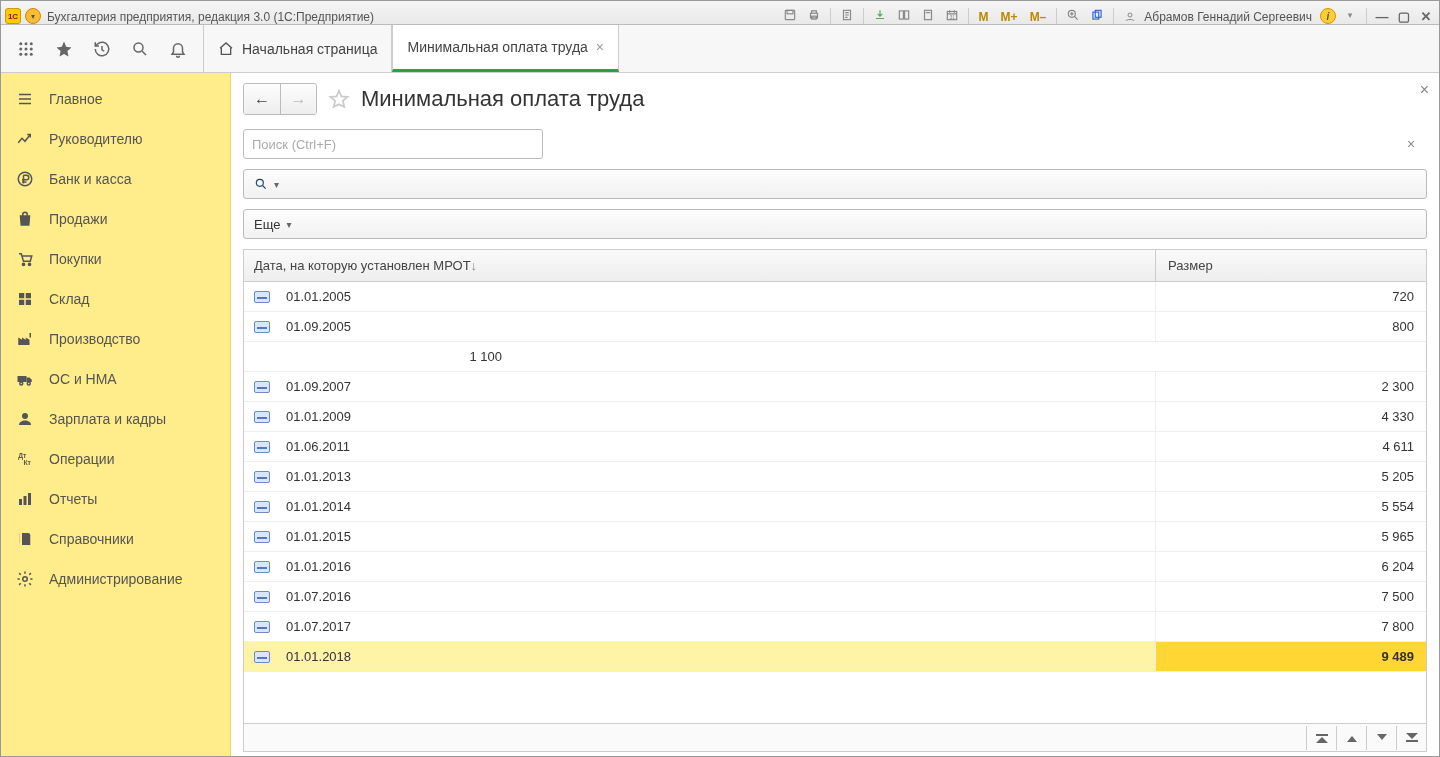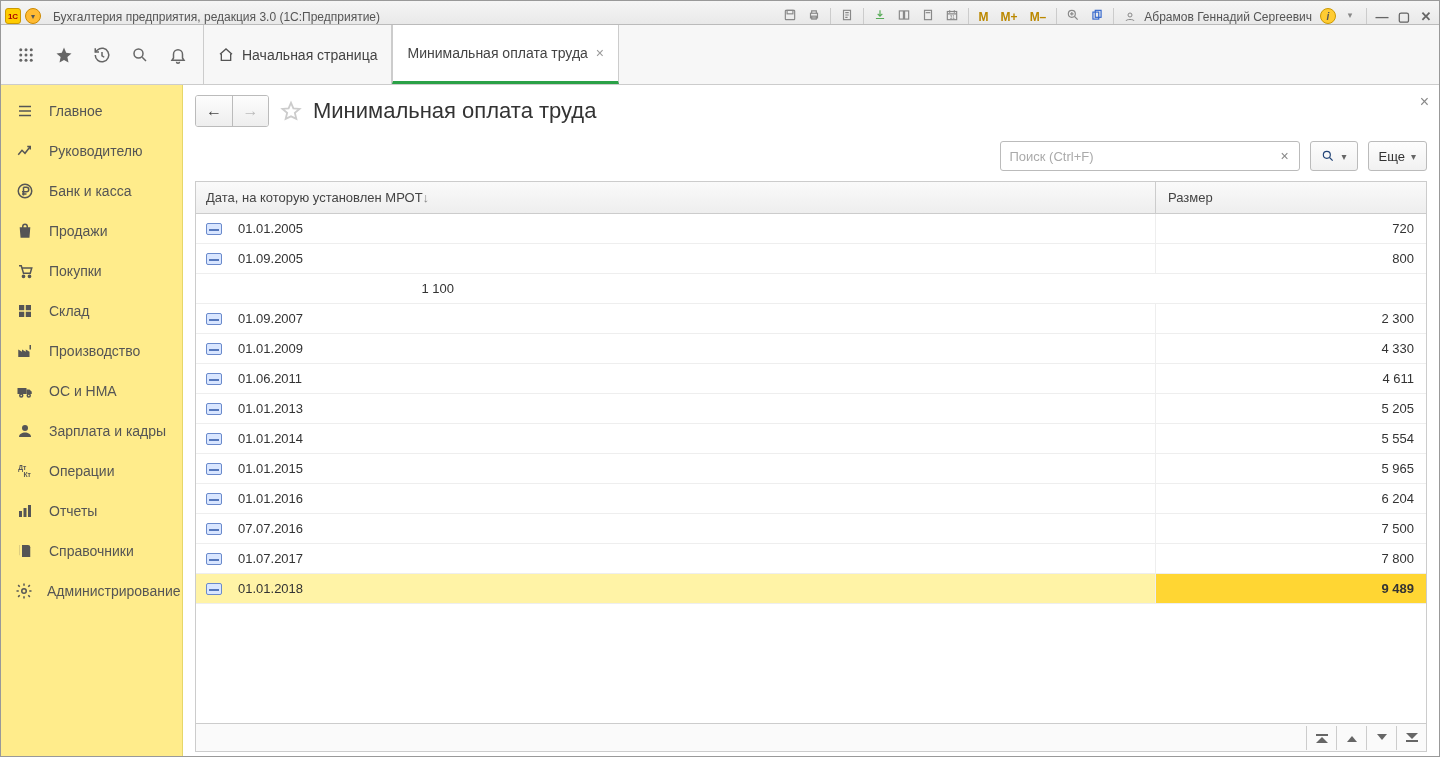--- a/index.html
+++ b/index.html
@@ -2,54 +2,54 @@
 <html><head>
 <meta charset="utf-8">
 <style>
   * { box-sizing: border-box; }
   html, body { margin:0; padding:0; height:100%; font-family: Arial, sans-serif; font-size:13px; color:#333; background:#fff; }
   .app { width:1440px; height:757px; display:flex; flex-direction:column; border:1px solid #999; background:#e9e9e9; }
   
   .titlebar { height:24px; background:linear-gradient(#f5f5f5,#e9e9e9); border-bottom:1px solid #bbb; display:flex; align-items:flex-end; padding:0 4px; gap:4px; font-size:12px; color:#555; }
   .titlebar .logo { width:16px; height:16px; background:#ffcc00; border-radius:3px; border:1px solid #cc9900; display:flex; align-items:center; justify-content:center; font-size:8px; font-weight:bold; color:#a00; }
   .titlebar .drop { width:16px; height:16px; background:#ffbb33; border-radius:8px; border:1px solid #cc8800; display:flex; align-items:center; justify-content:center; font-size:8px; color:#555;}
-  .titlebar .title { flex:0 0 auto; margin-left:8px; }
+  .titlebar .title { flex:0 0 auto; margin-left:2px; }
   .titlebar .spacer { flex:1; }
   .titlebar .ticon { width:20px; height:18px; display:flex; align-items:center; justify-content:center; color:#888; cursor:pointer; font-size:13px;}
   .titlebar .ticon svg { width:14px; height:14px; }
   .titlebar .sep { width:1px; height:16px; background:#ccc; margin:0 2px; }
   .titlebar .user { display:flex; align-items:center; gap:8px; color:#555; font-size:12px; padding:0 4px; }
   .titlebar .info-icon { width:16px; height:16px; border-radius:8px; background:#ffcc33; border:1px solid #cc9900; display:flex; align-items:center; justify-content:center; font-size:10px; font-weight:bold; font-style:italic; color:#555; }
   .titlebar .winbtn { width:18px; height:16px; display:flex; align-items:center; justify-content:center; color:#666; cursor:pointer; font-size:13px; font-weight:bold;}
   .titlebar .mem { font-size:12px; font-weight:bold; color:#bb8800; padding:0 4px; cursor:pointer; }
   
-  .topbar { height:60px; background:#f7f7f7; border-bottom:1px solid #ccc; display:flex; align-items:stretch; }
+  .topbar { height:48px; background:#f7f7f7; border-bottom:1px solid #ccc; display:flex; align-items:stretch; }
   .topbar .quick { display:flex; align-items:center; gap:16px; padding:0 14px; }
   .topbar .quick .qicon { width:22px; height:22px; display:flex; align-items:center; justify-content:center; color:#666; cursor:pointer; }
   .topbar .quick .qicon svg { width:18px; height:18px; }
   .topbar .tab { display:flex; align-items:center; gap:8px; padding:0 14px; border-left:1px solid #ccc; border-right:1px solid #ccc; background:#f7f7f7; color:#444; cursor:pointer; font-size:14px; }
   .topbar .tab.active { border-bottom:3px solid #2aa147; background:#fff; }
   .topbar .tab .closex { color:#999; font-size:14px; cursor:pointer; }
   
   .body { flex:1; display:flex; min-height:0; }
-  .sidebar { width:182px; background:#ffec8b; border-right:1px solid #e6d76a; display:flex; flex-direction:column; padding:6px 0; }
+  .sidebar { width:230px; background:#ffec8b; border-right:1px solid #e6d76a; display:flex; flex-direction:column; padding:6px 0; }
   .sidebar .sb-item { display:flex; align-items:center; gap:14px; padding:10px 14px; color:#555; cursor:pointer; font-size:14px; }
   .sidebar .sb-item .sicon { width:20px; height:20px; display:flex; align-items:center; justify-content:center; color:#555; }
   .sidebar .sb-item .sicon svg { width:18px; height:18px; }
   
   .main { flex:1; background:#fff; display:flex; flex-direction:column; min-width:0; padding:10px 12px 4px 12px; position:relative; }
   .page-head { display:flex; align-items:center; gap:10px; margin-bottom:14px; }
   .nav-btns { display:flex; border:1px solid #bbb; border-radius:3px; overflow:hidden; }
   .nav-btns button { width:36px; height:30px; border:none; background:linear-gradient(#fdfdfd,#eee); cursor:pointer; font-size:16px; color:#444; display:flex; align-items:center; justify-content:center; }
   .nav-btns button + button { border-left:1px solid #bbb; color:#bbb; }
   .star-outline { width:24px; height:24px; color:#ccc; display:flex; align-items:center; justify-content:center; }
   .star-outline svg { width:22px; height:22px; }
   .page-title { font-size:22px; color:#333; }
   .close-page { position:absolute; top:8px; right:10px; font-size:16px; color:#888; cursor:pointer; }
-  .controls-row { display:flex; justify-content:flex-end; gap:10px; margin-bottom:10px; }
+  .controls-row { display:flex; justify-content:flex-end; gap:10px; margin-bottom:10px;flex-direction:column; }
   .search-wrap { position:relative; }
   .search-wrap input { width:300px; height:30px; border:1px solid #bbb; border-radius:3px; padding:0 28px 0 8px; font-size:13px; color:#333; }
   .search-wrap input::placeholder { color:#aaa; }
   .search-wrap .clear { position:absolute; right:6px; top:5px; width:20px; height:20px; display:flex; align-items:center; justify-content:center; color:#888; cursor:pointer; font-size:14px; }
   .btn { height:30px; border:1px solid #bbb; border-radius:3px; background:linear-gradient(#fdfdfd,#f1f1f1); display:flex; align-items:center; padding:0 10px; gap:6px; cursor:pointer; font-size:13px; color:#333; }
   .btn svg { width:14px; height:14px; }
   .btn .caret { font-size:10px; color:#666; }
   
   .table-wrap { border:1px solid #ccc; flex:1; display:flex; flex-direction:column; min-height:0; }
   .thead { display:flex; background:linear-gradient(#fafafa,#eee); border-bottom:1px solid #ccc; font-size:13px; color:#444; }
@@ -441,21 +441,21 @@
             <div class="trow">
               <div class="cell-date">
                 <span class="row-ico"></span>
                 <span>01.01.2016</span>
               </div>
               <div class="cell-size">6 204</div>
             </div>
             <div class="trow">
               <div class="cell-date">
                 <span class="row-ico"></span>
-                <span>07.07.2016</span>
+                <span>01.07.2016</span>
               </div>
               <div class="cell-size">7 500</div>
             </div>
             <div class="trow">
               <div class="cell-date">
                 <span class="row-ico"></span>
                 <span>01.07.2017</span>
               </div>
               <div class="cell-size">7 800</div>
             </div>

